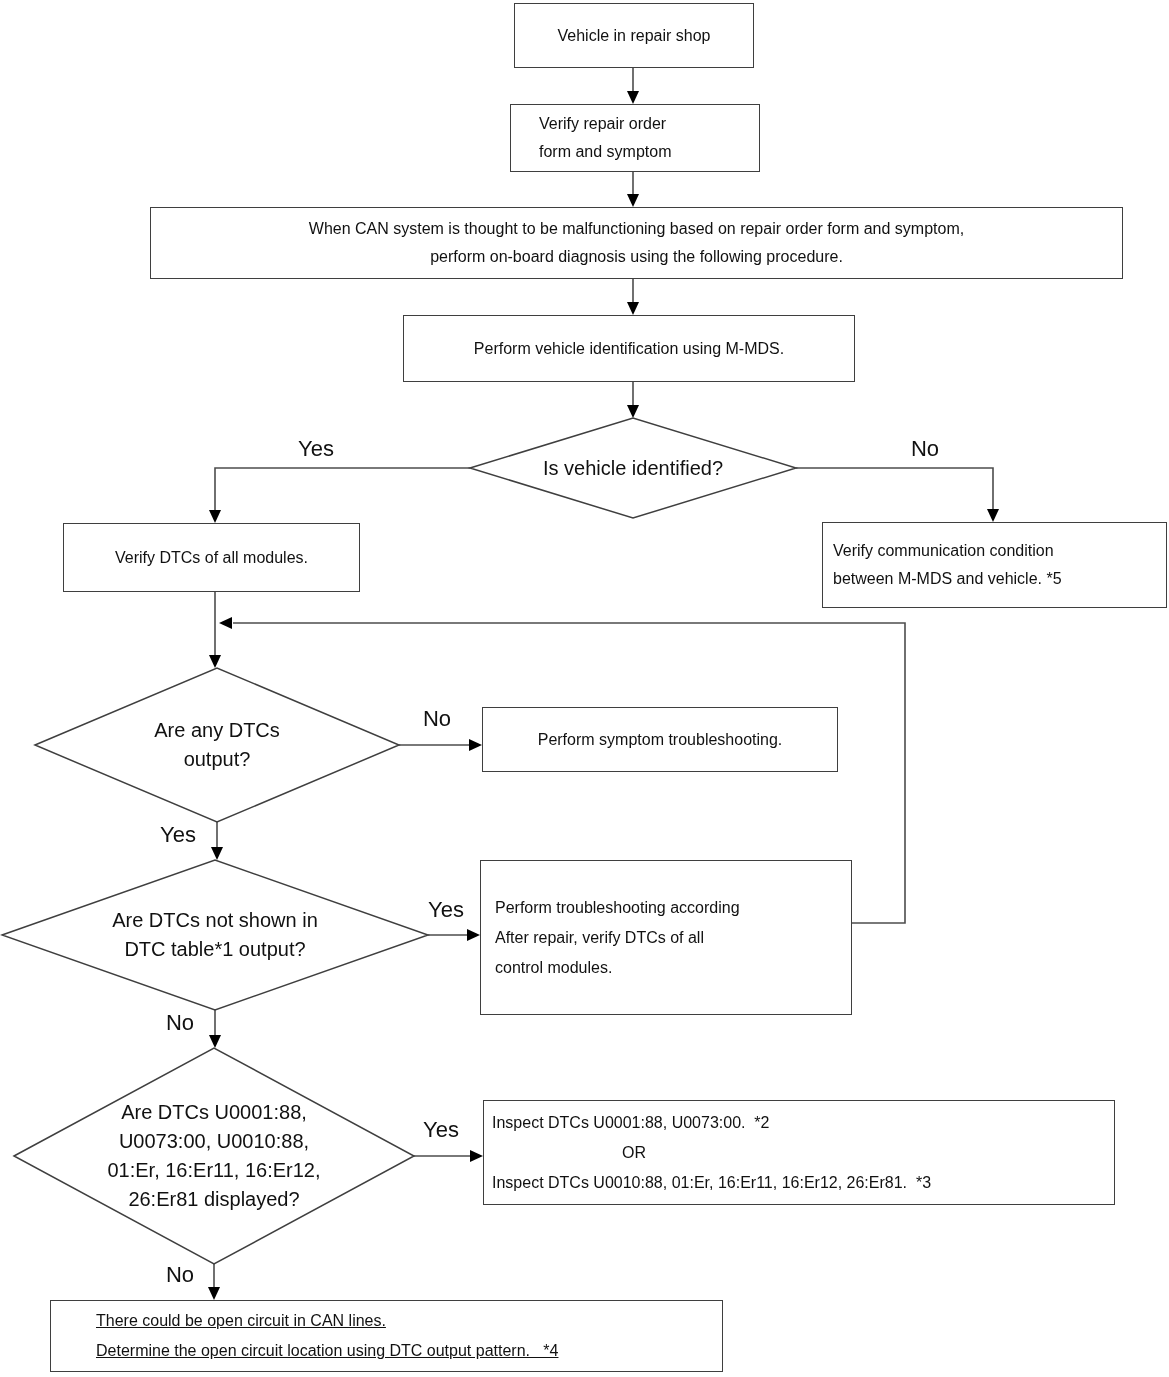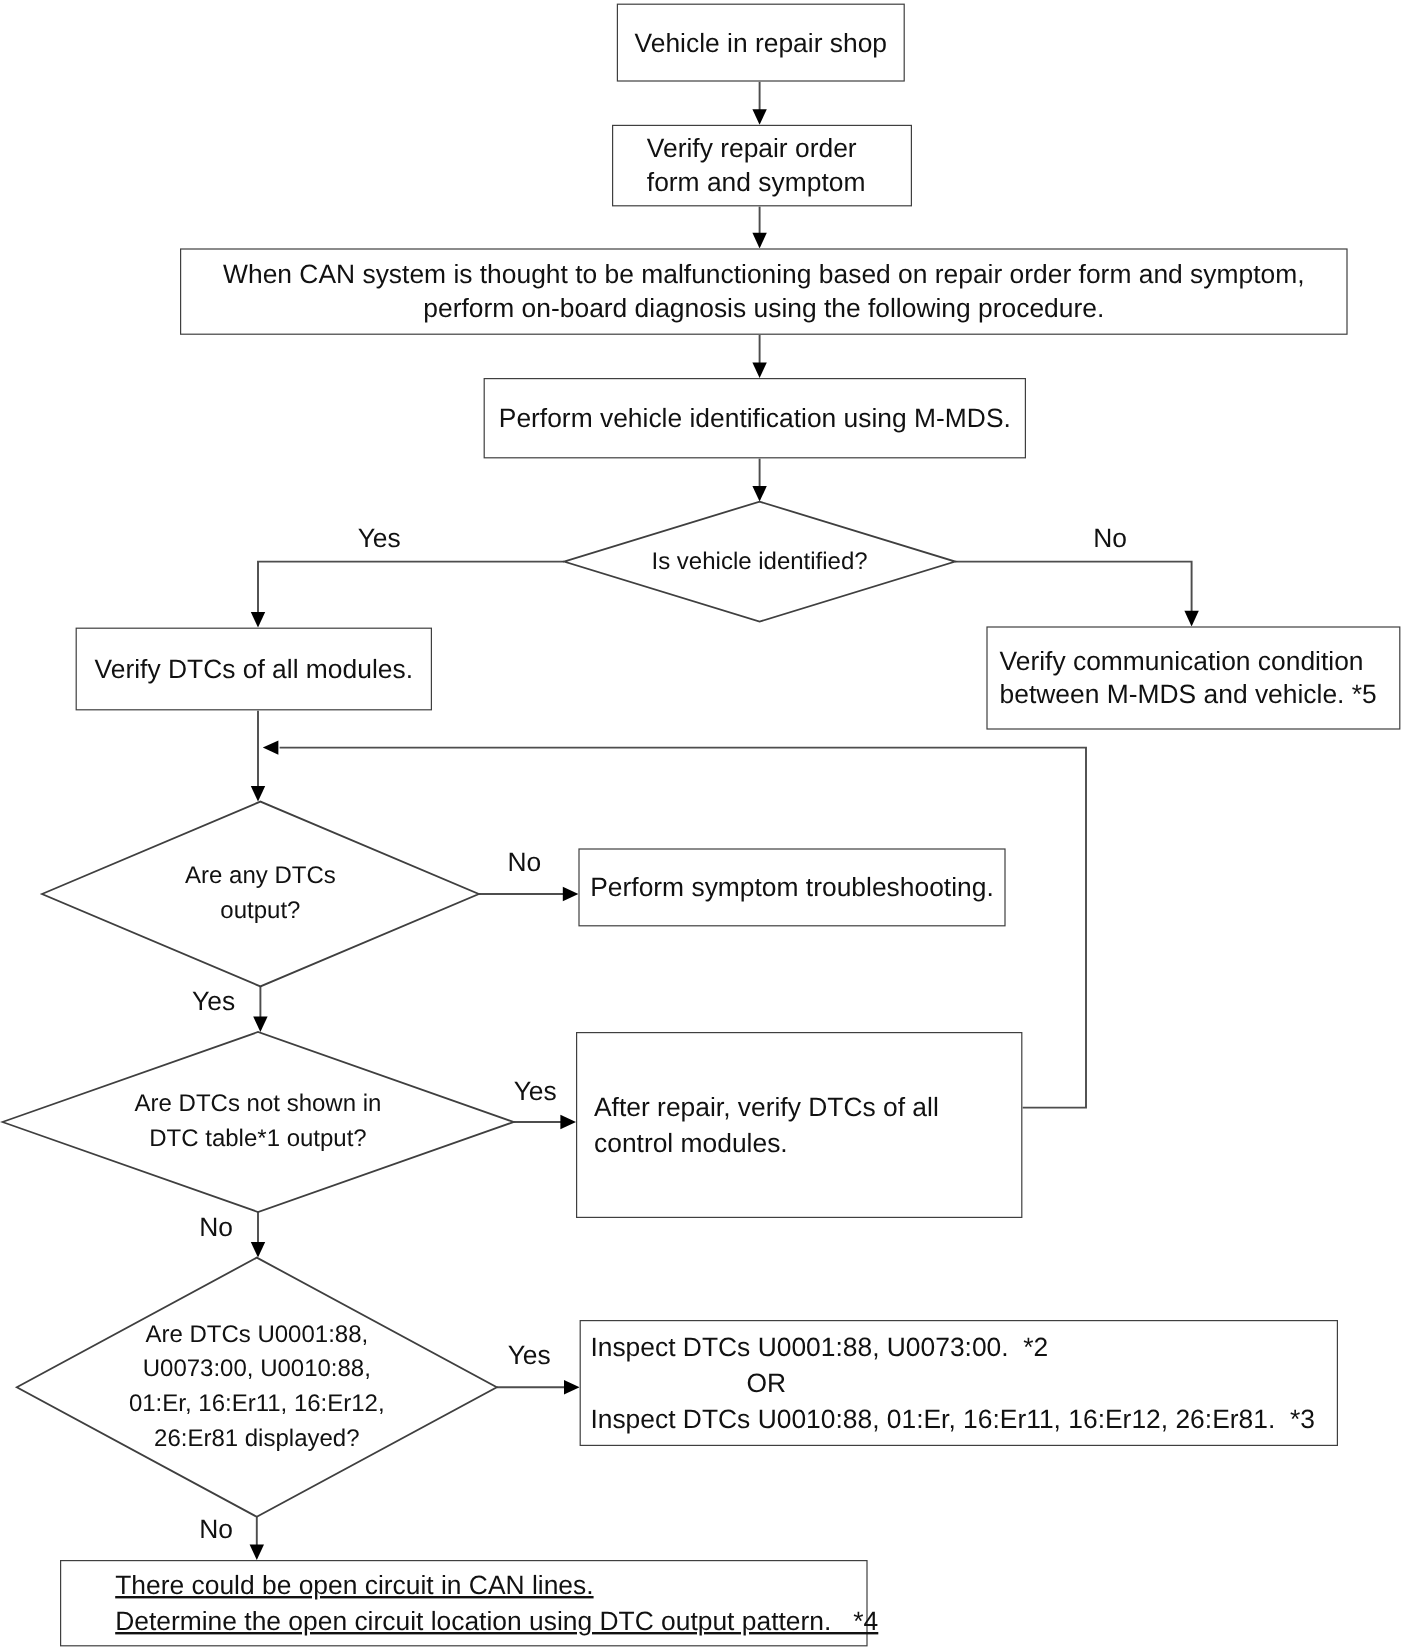--- a/index.html
+++ b/index.html
@@ -5,21 +5,21 @@
   html,body{margin:0;padding:0;background:#fff;}
   #stage{
     position:relative;width:1169px;height:1377px;background:#ffffff;
     font-family:"Liberation Sans",sans-serif;color:#111;overflow:hidden;
   }
   svg.wires{position:absolute;left:0;top:0;z-index:1;}
   .node{position:absolute;z-index:2;box-sizing:border-box;background:#fff;
         border:1.5px solid #3f3f3f;display:flex;flex-direction:column;justify-content:center;}
   .node.center{align-items:center;text-align:center;}
   .node.left{align-items:flex-start;text-align:center;}
-  .t{font-size:22px;line-height:28px;white-space:pre;}
+  .t{font-size:16px;line-height:28px;white-space:pre;}
   .lh30 .t{line-height:30px;}
   .dtext{position:absolute;z-index:3;display:flex;flex-direction:column;justify-content:center;
          align-items:center;text-align:center;background:transparent;}
   .dline{font-size:20px;line-height:29px;white-space:pre;}
   .edge-label{position:absolute;z-index:3;width:70px;text-align:center;
               font-size:22px;line-height:24px;}
   .orline{padding-left:130px;}
 </style>
 </head>
 <body>
@@ -92,20 +92,21 @@
   <div class="node left" style="left:822px;top:522px;width:345px;height:86px;padding-left:10px;">
     <div class="t">Verify communication condition</div>
     <div class="t">between M-MDS and vehicle. *5</div>
   </div>
 
   <div class="node center" style="left:482px;top:707px;width:356px;height:65px;">
     <div class="t">Perform symptom troubleshooting.</div>
   </div>
 
   <div class="node left lh30" style="left:480px;top:860px;width:372px;height:155px;padding-left:14px;">
+    <div class="t">Perform troubleshooting according</div>
     <div class="t">After repair, verify DTCs of all</div>
     <div class="t">control modules.</div>
   </div>
 
   <div class="node left lh30" style="left:483px;top:1100px;width:632px;height:105px;padding-left:8px;">
     <div class="t">Inspect DTCs U0001:88, U0073:00.  *2</div>
     <div class="t orline">OR</div>
     <div class="t">Inspect DTCs U0010:88, 01:Er, 16:Er11, 16:Er12, 26:Er81.  *3</div>
   </div>
 

